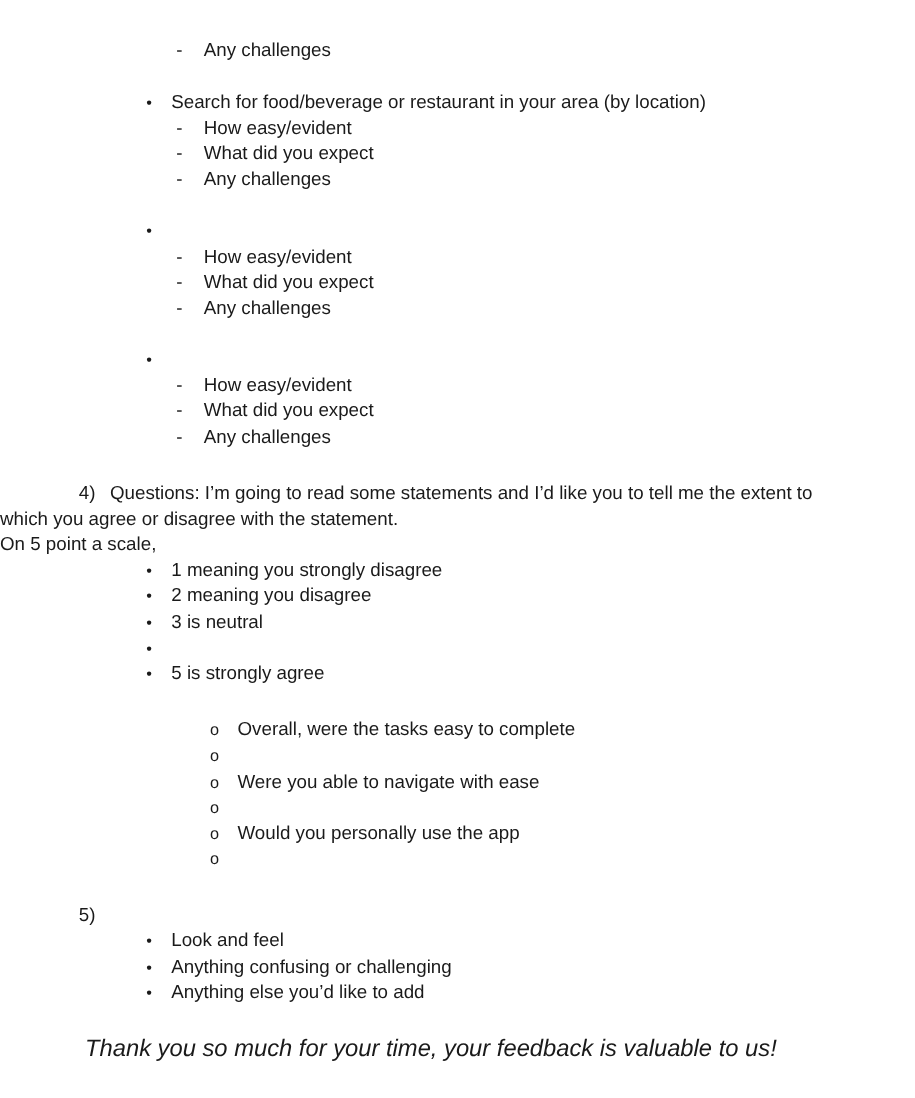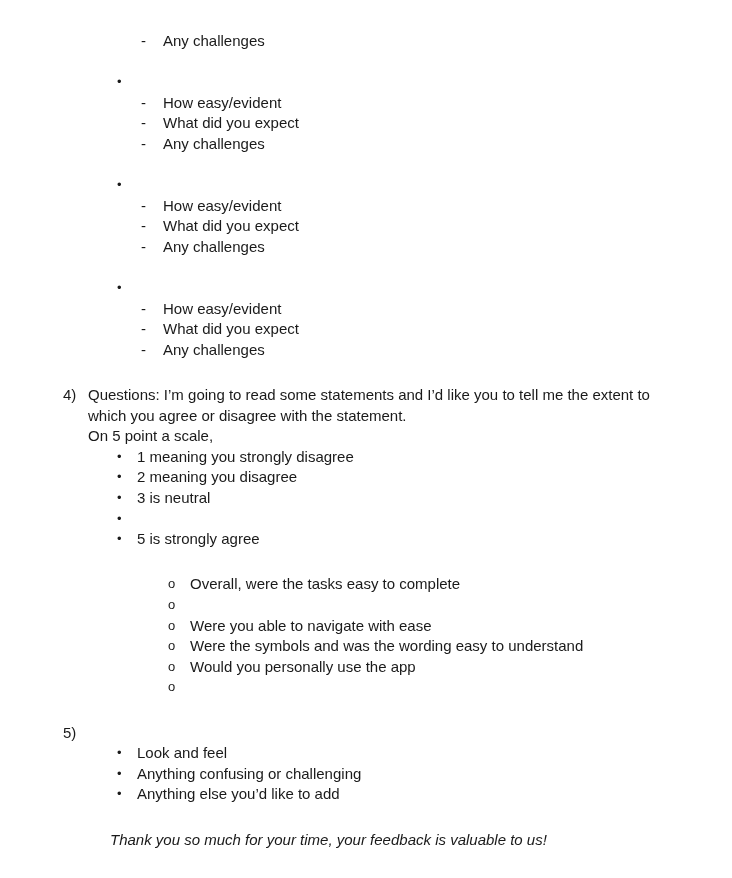--- a/index.html
+++ b/index.html
@@ -48,39 +48,39 @@
   }
   .txt {
     flex: 1 1 auto;
   }
 
   
   .lvl-num { padding-left: 63px; }
   .lvl-num > .marker { width: 25px; }
 
   
-  .lvl-num-cont { padding-left: 88px; }
+  .lvl-num-cont { }
 
   
   .lvl-bullet { padding-left: 117px; }
   .lvl-bullet > .marker { width: 20px; }
 
   
   .lvl-dash { padding-left: 141px; }
   .lvl-dash > .marker { width: 22px; }
 
   
   .lvl-circle { padding-left: 168px; }
   .lvl-circle > .marker { width: 22px; }
 
   
   .closing {
-    padding-left: 110px;
+    padding-left: 68px;
     font-style: italic;
-    font-size: 15px;
+    font-size: 19px;
     line-height: 20.6px;
   }
 
   .bullet-glyph { font-size: 13px; line-height: 20.6px; }
   .circle-glyph { font-size: 13px; line-height: 20.6px; }
   .dash-glyph   { font-size: 15px; line-height: 20.6px; }
 </style>
 </head>
 <body>
 
@@ -90,20 +90,21 @@
 
   <div class="row lvl-dash">
     <span class="marker dash-glyph">-</span>
     <span class="txt">Any challenges</span>
   </div>
 
   <div class="spacer"></div>
 
   <div class="row lvl-bullet">
     <span class="marker bullet-glyph">•</span>
+    <span class="txt">Search for food/beverage or restaurant in your area (by location)</span>
   </div>
   <div class="row lvl-dash">
     <span class="marker dash-glyph">-</span>
     <span class="txt">How easy/evident</span>
   </div>
   <div class="row lvl-dash">
     <span class="marker dash-glyph">-</span>
     <span class="txt">What did you expect</span>
   </div>
   <div class="row lvl-dash">
@@ -186,21 +187,20 @@
   </div>
   <div class="row lvl-circle">
     <span class="marker circle-glyph">o</span>
   </div>
   <div class="row lvl-circle">
     <span class="marker circle-glyph">o</span>
     <span class="txt">Were you able to navigate with ease</span>
   </div>
   <div class="row lvl-circle">
     <span class="marker circle-glyph">o</span>
-    <span class="txt">Were the symbols and was the wording easy to understand</span>
   </div>
   <div class="row lvl-circle">
     <span class="marker circle-glyph">o</span>
     <span class="txt">Would you personally use the app</span>
   </div>
   <div class="row lvl-circle">
     <span class="marker circle-glyph">o</span>
   </div>
 
   <div class="spacer"></div>

